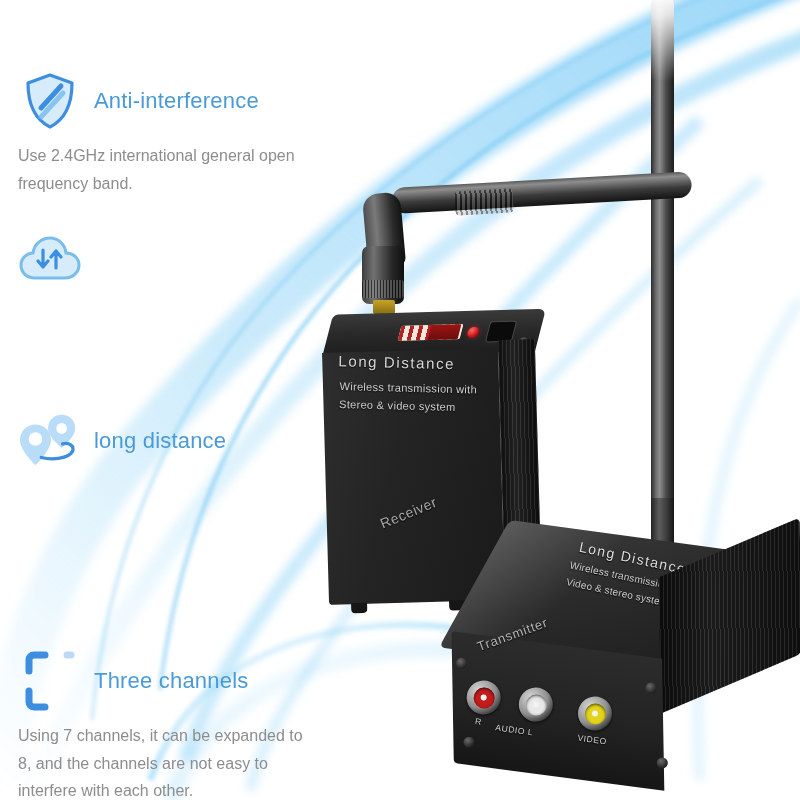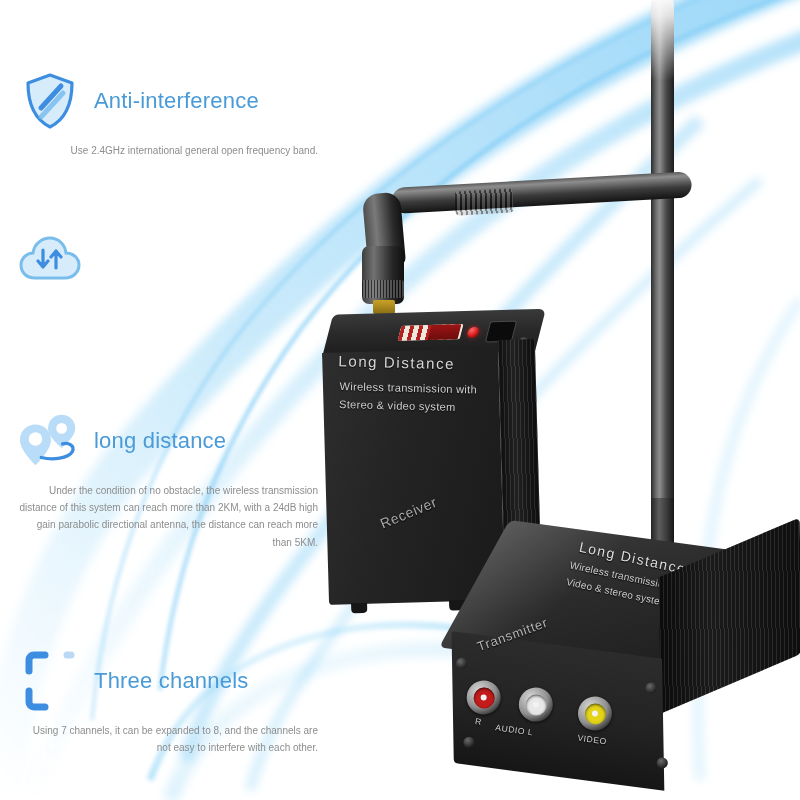--- a/index.html
+++ b/index.html
@@ -13,39 +13,39 @@
     position: relative;
     width: 800px; height: 800px;
     background: #ffffff;
     overflow: hidden;
   }
 
   
   .bg-arcs { position: absolute; inset: 0; z-index: 0; pointer-events: none; }
 
   
-  .feature { position: absolute; left: 0; width: 340px; z-index: 5; text-align: right; }
+  .feature { position: absolute; left: 0; width: 340px; z-index: 5; }
   .feature-head { display: flex; align-items: center; height: 62px; }
   .feature-icon {
     width: 64px; height: 62px; margin-left: 18px;
     display: flex; align-items: center; justify-content: center;
     flex: 0 0 auto;
   }
   .feature-title {
     font-size: 22px;
     color: #4a9ad8;
     letter-spacing: .2px;
     white-space: nowrap;
     margin-left: 12px;
   }
   .feature-body {
     margin-left: 18px;
     margin-top: 10px;
     width: 300px;
-    font-size: 10px;
+    font-size: 16px;
     line-height: 1.72;
     color: #8d8d8d;
   }
 
   #feature-0 { top: 70px; }
   #feature-1 { top: 228px; }
   #feature-2 { top: 410px; }
   #feature-3 { top: 650px; }
 
   
@@ -422,21 +422,20 @@
         <svg width="66" height="58" viewBox="0 0 66 58">
           <path d="M45 2 C53 2, 59 8, 59 16 C59 25, 45 36, 45 36 C45 36, 31 25, 31 16 C31 8, 37 2, 45 2 Z" fill="#b9dcf8"></path>
           <circle cx="45" cy="16" r="5.5" fill="#ffffff"></circle>
           <path d="M18 12 C27 12, 34 19, 34 28 C34 39, 18 54, 18 54 C18 54, 2 39, 2 28 C2 19, 9 12, 18 12 Z" fill="#b9dcf8"></path>
           <circle cx="18" cy="27" r="7" fill="#ffffff"></circle>
           <path d="M24 46 C36 49, 52 47, 56 40 C59 34, 52 30, 46 32" fill="none" stroke="#3d8ee0" stroke-width="3.4" stroke-linecap="round"></path>
         </svg>
       </div>
       <div class="feature-title">long distance</div>
     </div>
-    <div class="feature-body">Under the condition of no obstacle, the wireless transmission distance of this system can reach more than 2KM, with a 24dB high gain parabolic directional antenna, the distance can reach more than 5KM.</div>
   </div>
 
   <div class="feature" id="feature-3">
     <div class="feature-head">
       <div class="feature-icon">
         <svg width="54" height="62" viewBox="0 0 54 62">
           <path d="M22 5 L11 5 C8 5, 6 7, 6 10 L6 21" fill="none" stroke="#3d8ee0" stroke-width="7" stroke-linecap="round"></path>
           <path d="M6 41 L6 52 C6 55, 8 57, 11 57 L22 57" fill="none" stroke="#3d8ee0" stroke-width="7" stroke-linecap="round"></path>
           <path d="M44 5 L48 5" fill="none" stroke="#3d8ee0" stroke-width="7" stroke-linecap="round" opacity="0.35"></path>
         </svg>

